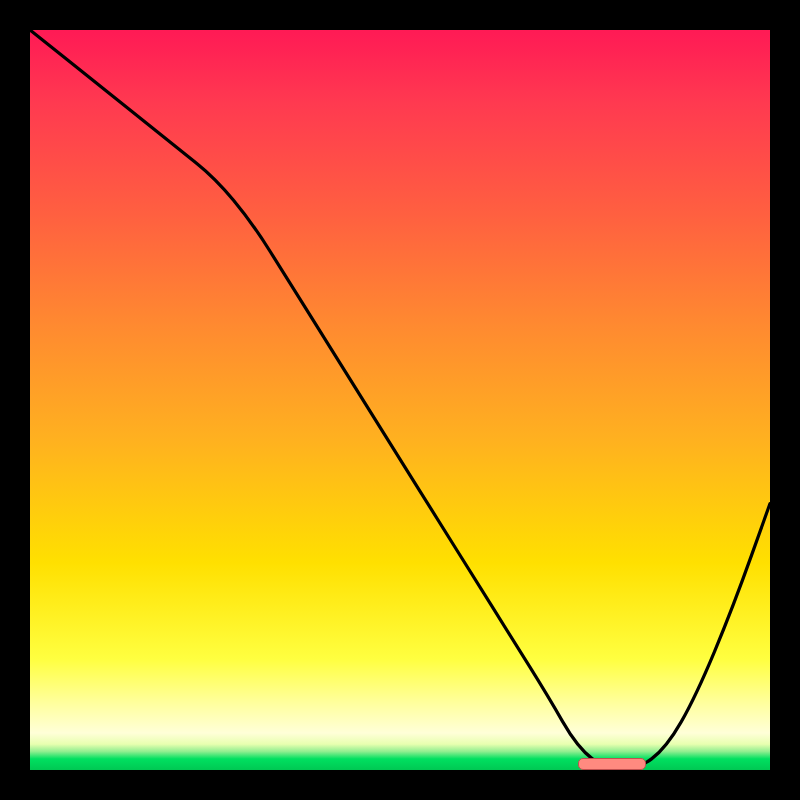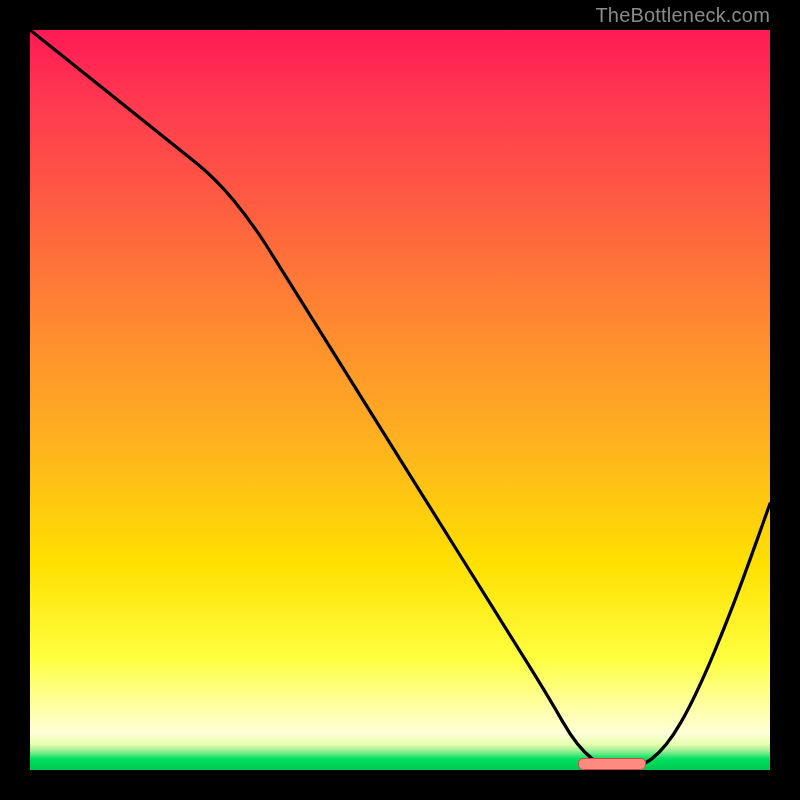--- a/index.html
+++ b/index.html
@@ -66,21 +66,20 @@
     border-radius: 5px;
     height: 10px;
     width: 66px;
   }
 </style>
 </head>
 <body>
 
 <div class="frame">
 
-  <div class="attribution">TheBottleneck.com</div>
 
   <div class="plot-area">
 
     <svg class="curve" viewBox="0 0 740 740" preserveAspectRatio="none">
 
       <path id="curve-path" fill="none" stroke="#000" stroke-width="3.2" stroke-linejoin="round" stroke-linecap="round" d="M 0 0 Q 0 0 37 29.599999999999966 Q 74 59.19999999999993 111 88.79999999999995 Q 148 118.39999999999998 166.5 133.2 Q 185 148 203.5 170.2 Q 222 192.39999999999998 240.5 221.99999999999997 Q 259 251.59999999999997 277.5 281.2 Q 296 310.8 314.5 340.4 Q 333 370 351.5 399.6 Q 370 429.2 388.5 458.79999999999995 Q 407.00000000000006 488.4 425.5 518 Q 444 547.6 462.5 577.2 Q 481 606.8 499.5 636.4 Q 518 666 532.8 691.9 Q 547.6 717.8 562.4000000000001 728.9 Q 577.2 740 592 740 Q 606.8 740 621.5999999999999 728.9 Q 636.4 717.8 651.2 691.9 Q 666 666 684.5 621.6 Q 703 577.2 721.5 525.4000000000001 T 740 473.6"></path>
     </svg>
 
     <div class="notch" id="notch" style="left: 547.6px; width: 66.6px; top: 728px;"></div>
 

